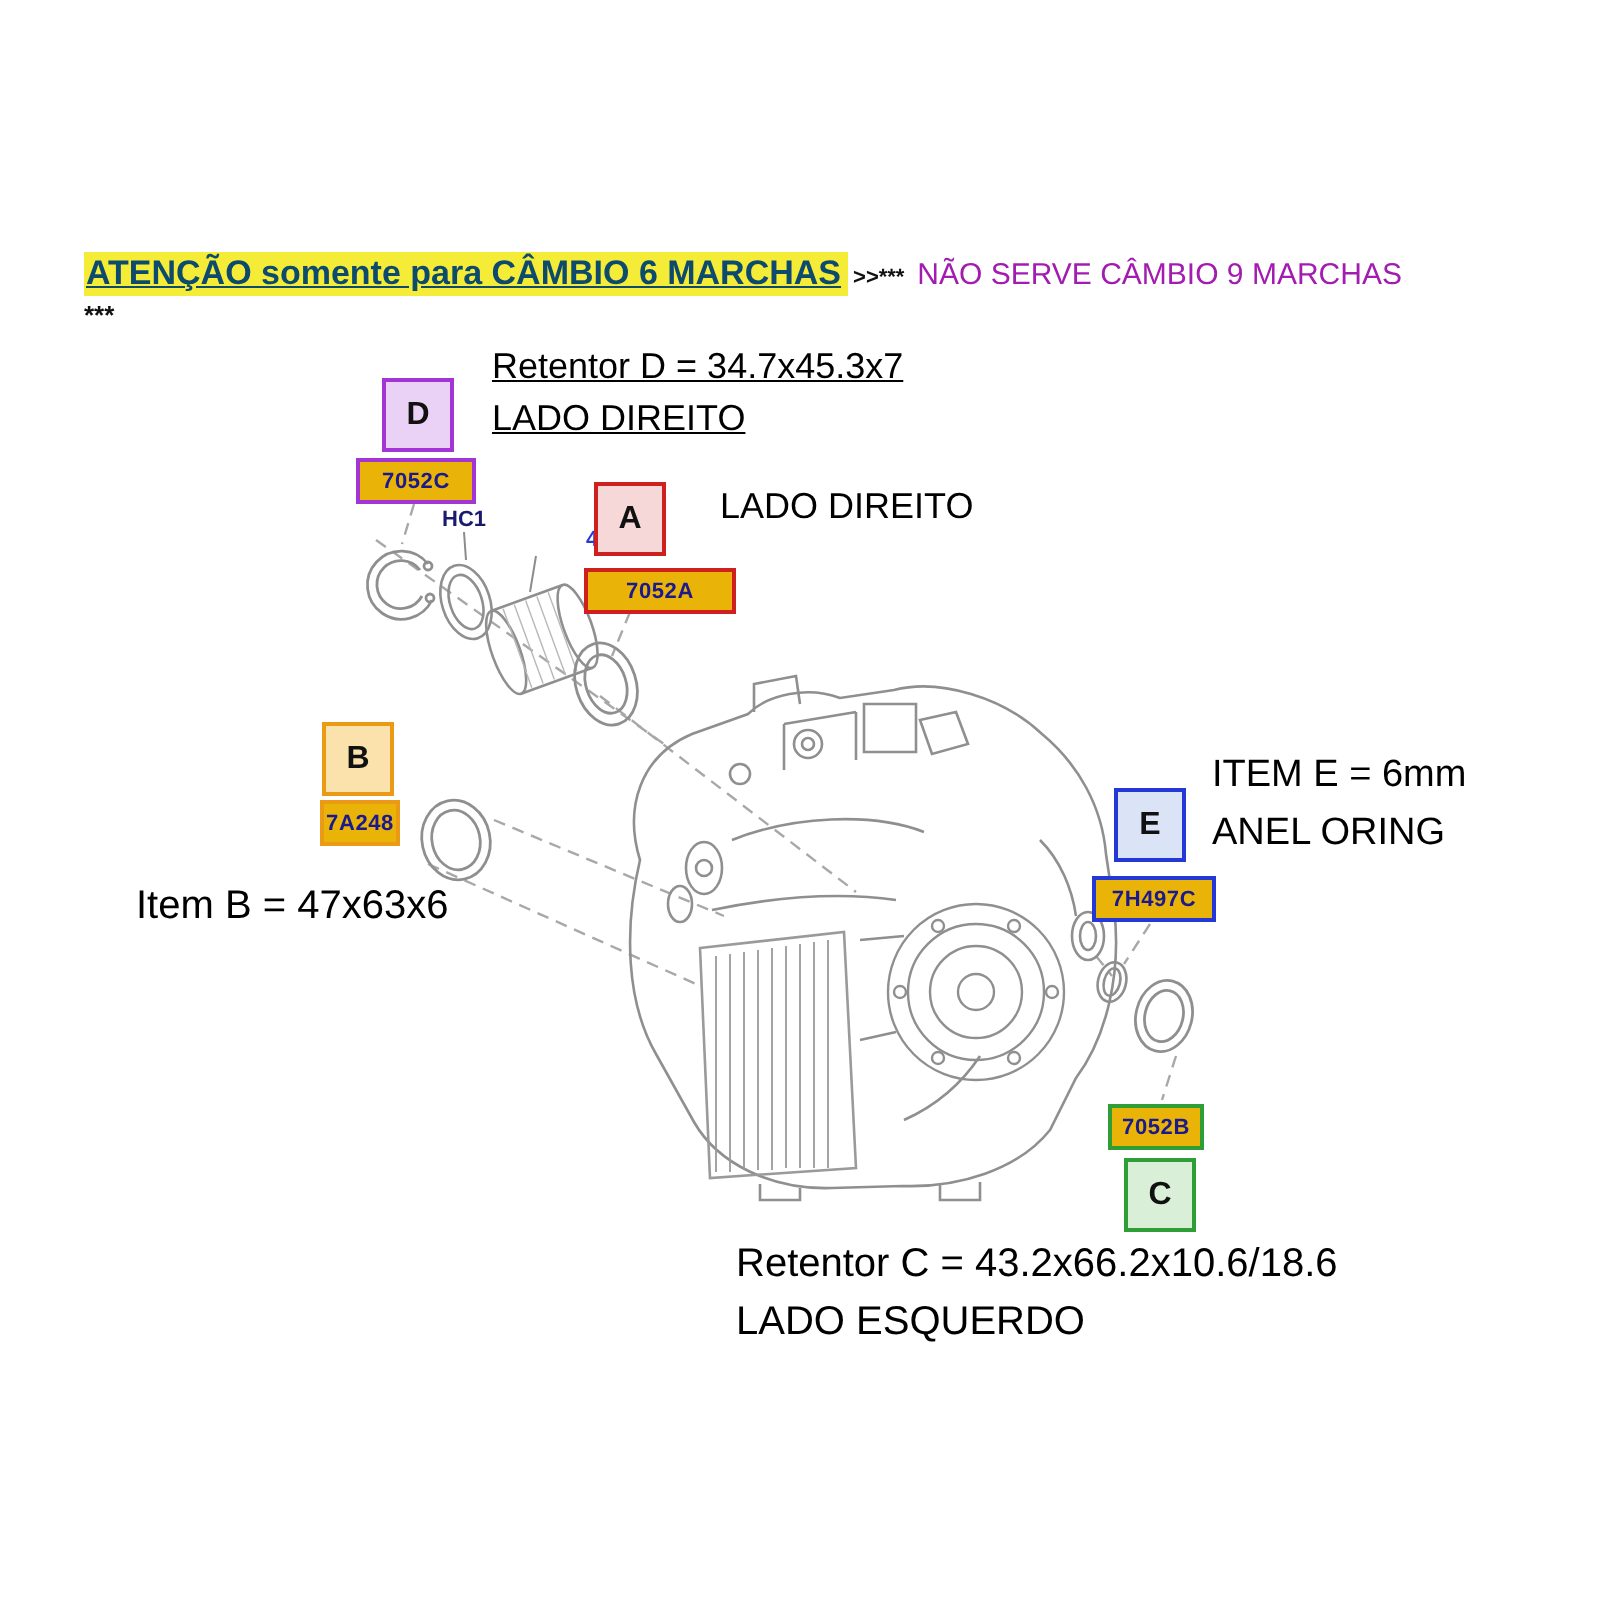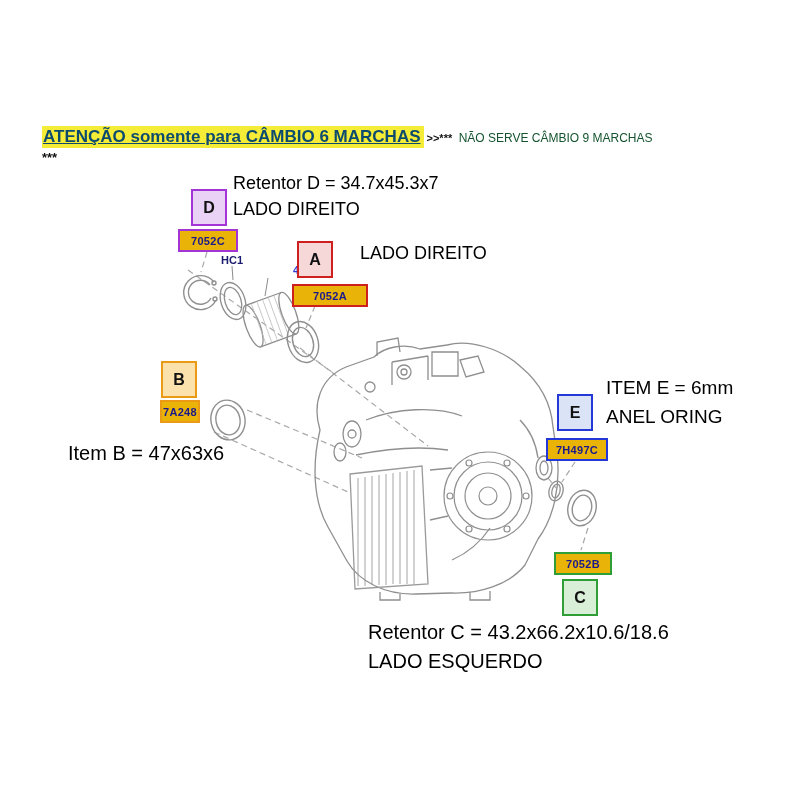--- a/index.html
+++ b/index.html
@@ -4,21 +4,21 @@
 <style>
   * { margin:0; padding:0; box-sizing:border-box; }
   html,body { width:800px; height:800px; background:#ffffff; font-family:"Liberation Sans",sans-serif; }
   .stage { position:relative; width:800px; height:800px; background:#ffffff; overflow:hidden; }
   .abs { position:absolute; }
   svg.drawing { position:absolute; left:0; top:0; }
 
   .attention { left:42px; top:127px; white-space:nowrap; }
   .attn-hl { background:#f5ec37; color:#0c4a6e; font-weight:bold; font-size:17px; text-decoration:underline; padding:1px 3px 2px 1px; }
   .attn-arrow { font-size:11px; color:#111; font-weight:bold; margin-left:3px; }
-  .attn-note { font-size:12px; color:#14532d; margin-left:2px; }
+  .attn-note { font-size:15px; color:#a21caf; margin-left:2px; }
   .asterisks { left:42px; top:150px; font-size:13px; font-weight:bold; color:#111; }
 
   .desc { color:#000; line-height:26px; }
   .letter-box { width:36px; height:37px; border:2px solid #000; display:flex; align-items:center; justify-content:center; font-weight:bold; font-size:16px; color:#111; }
   .part-box { height:23px; border:2px solid #000; background:#eab308; color:#1a1a8c; font-weight:bold; font-size:11px; letter-spacing:.3px; display:flex; align-items:center; justify-content:center; }
 
   .cb-d { border-color:#a335d6; background:#ead2f6; }
   .pb-d { border-color:#a335d6; }
   .cb-a { border-color:#cf2020; background:#f6d8d8; }
   .pb-a { border-color:#cf2020; }
@@ -157,21 +157,21 @@
       <line x1="414" y1="470" x2="414" y2="584"></line>
     </g>
   </svg>
 
   <div class="abs attention">
     <span class="attn-hl">ATENÇÃO somente para CÂMBIO 6 MARCHAS</span><span class="attn-arrow">&gt;&gt;***</span>
     <span class="attn-note">NÃO SERVE CÂMBIO 9 MARCHAS</span>
   </div>
   <div class="abs asterisks">***</div>
 
-  <div class="abs desc" style="left:233px; top:170px; font-size:18px;">
+  <div class="abs desc" style="left:246px; top:170px; font-size:18px;text-decoration:underline;">
     <div>Retentor D = 34.7x45.3x7</div>
     <div>LADO DIREITO</div>
   </div>
   <div class="abs letter-box cb-d" style="left:191px; top:189px;">D</div>
   <div class="abs part-box pb-d" style="left:178px; top:229px; width:60px;">7052C</div>
 
   <div class="abs lbl-small lbl-hc1" style="left:221px; top:254px;">HC1</div>
   <div class="abs lbl-small lbl-4886" style="left:257px; top:264px;margin-left:36px;">4886</div>
 
   <div class="abs letter-box cb-a" style="left:297px; top:241px;">A</div>
@@ -184,20 +184,20 @@
   <div class="abs part-box pb-b" style="left:160px; top:400px; width:40px;">7A248</div>
   <div class="abs desc" style="left:68px; top:440px; font-size:20px;">Item B = 47x63x6</div>
 
   <div class="abs letter-box cb-e" style="left:557px; top:394px;">E</div>
   <div class="abs part-box pb-e" style="left:546px; top:438px; width:62px;">7H497C</div>
   <div class="abs desc" style="left:606px; top:373px; font-size:19px; line-height:29px;">
     <div>ITEM E = 6mm</div>
     <div>ANEL ORING</div>
   </div>
 
-  <div class="abs part-box pb-c" style="left:554px; top:552px; width:58px;">7052B</div>
+  <div class="abs part-box pb-c" style="left:554px; top:552px; width:48px;">7052B</div>
   <div class="abs letter-box cb-c" style="left:562px; top:579px;">C</div>
   <div class="abs desc" style="left:368px; top:618px; font-size:20px; line-height:29px;">
     <div>Retentor C = 43.2x66.2x10.6/18.6</div>
     <div>LADO ESQUERDO</div>
   </div>
 
 </div>
 
 </body></html>

